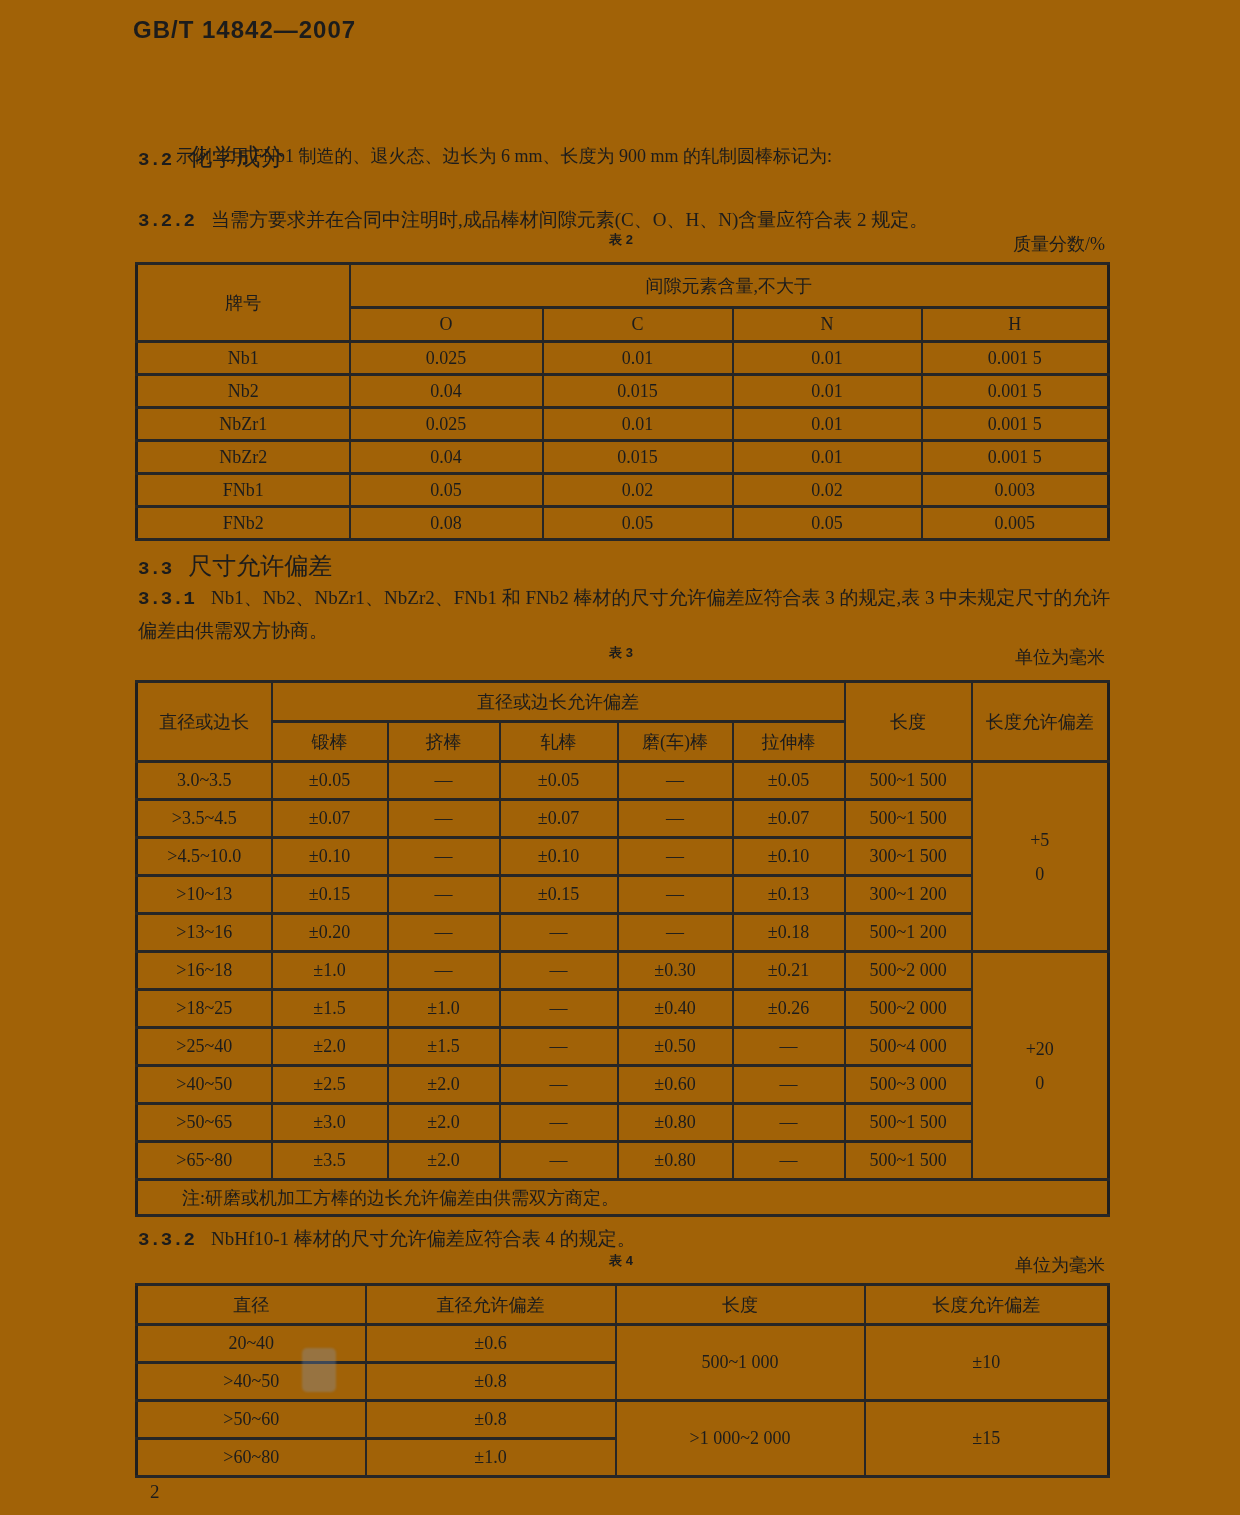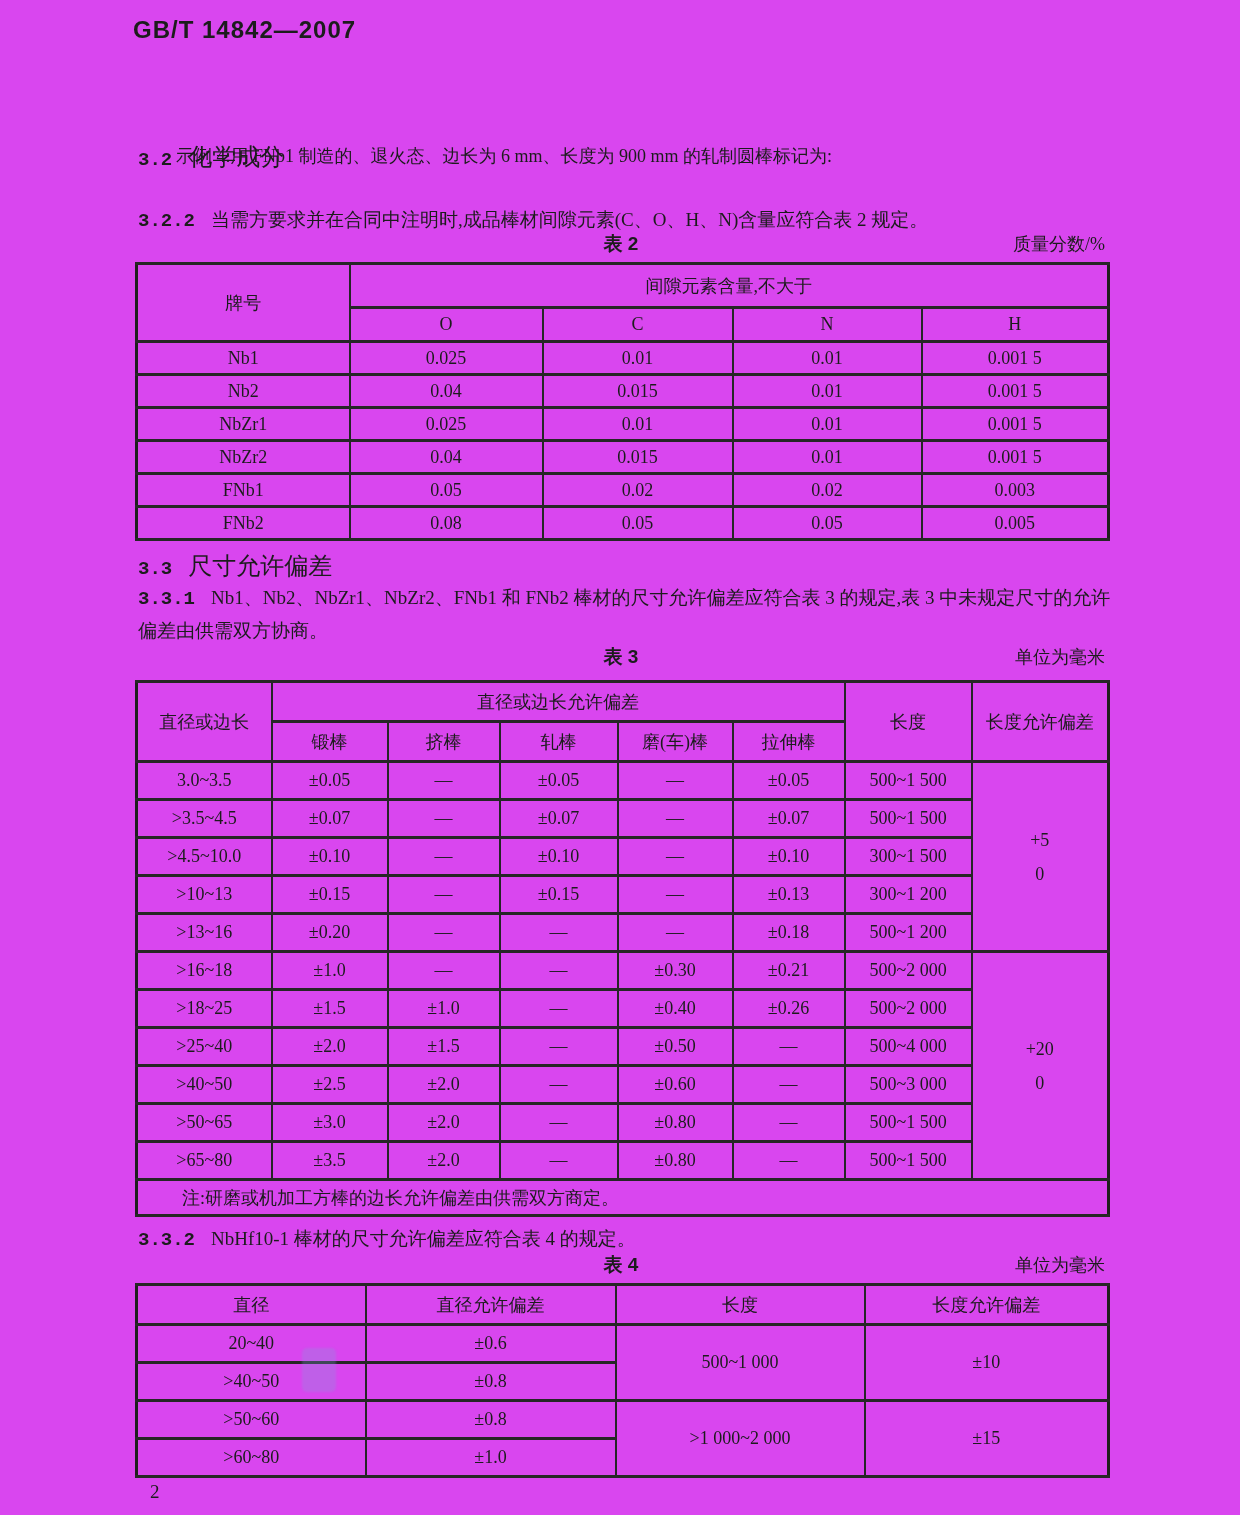--- a/index.html
+++ b/index.html
@@ -1,19 +1,19 @@
 <!DOCTYPE html>
 <html><head>
 <meta charset="utf-8">
 <style>
   html,body{margin:0;padding:0;background:#888;}
   .page{
     position:relative;
     width:1240px;height:1515px;
-    background:#d946ef;
+    background:#a16207;
     font-family:"Liberation Serif","DejaVu Serif",serif;
     color:#1c1c1c;
     overflow:hidden;
   }
   .abs{position:absolute;}
   .doc-header{
     left:133px;top:16px;
     font-family:"Liberation Sans","DejaVu Sans",sans-serif;
     font-weight:bold;font-size:24px;letter-spacing:1px;
   }
@@ -24,21 +24,21 @@
     font-weight:bold;margin-right:16px;
   }
   .clause .htxt{
     font-family:"Liberation Sans","DejaVu Sans",sans-serif;
     font-weight:normal;font-size:24px;
   }
   .caption-row{left:135px;width:972px;height:24px;}
   .caption-row .tcap{
     position:absolute;left:0;right:0;text-align:center;
     font-family:"Liberation Sans","DejaVu Sans",sans-serif;
-    font-weight:bold;font-size:19px;
+    font-weight:bold;font-size:13px;
   }
   .caption-row .unit{position:absolute;right:2px;top:1px;font-size:18px;}
   table{border-collapse:collapse;table-layout:fixed;}
   td{
     border-left:2px solid #262626;border-right:2px solid #262626;
     border-top:3px solid #262626;border-bottom:3px solid #262626;
     text-align:center;vertical-align:middle;
     font-size:18px;padding:0;overflow:hidden;
   }
   .t-outer{border:3px solid #1f1f1f;}

